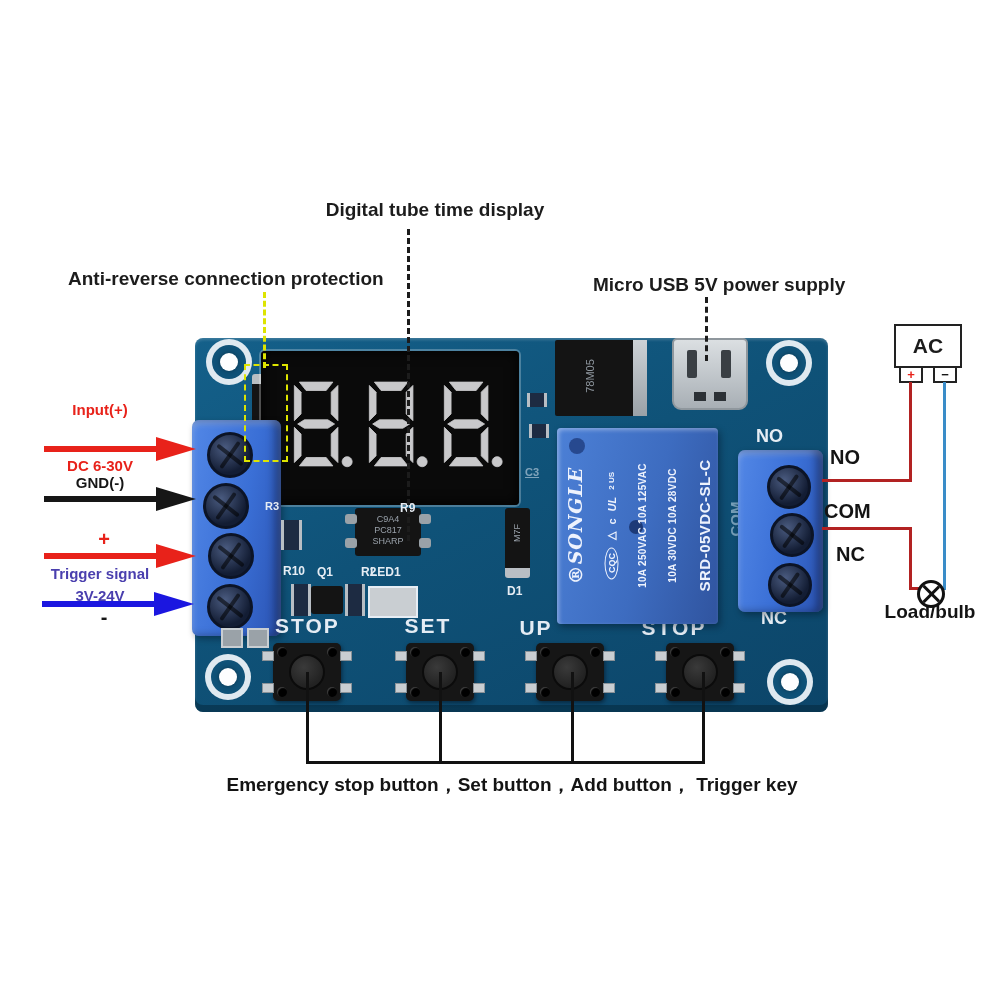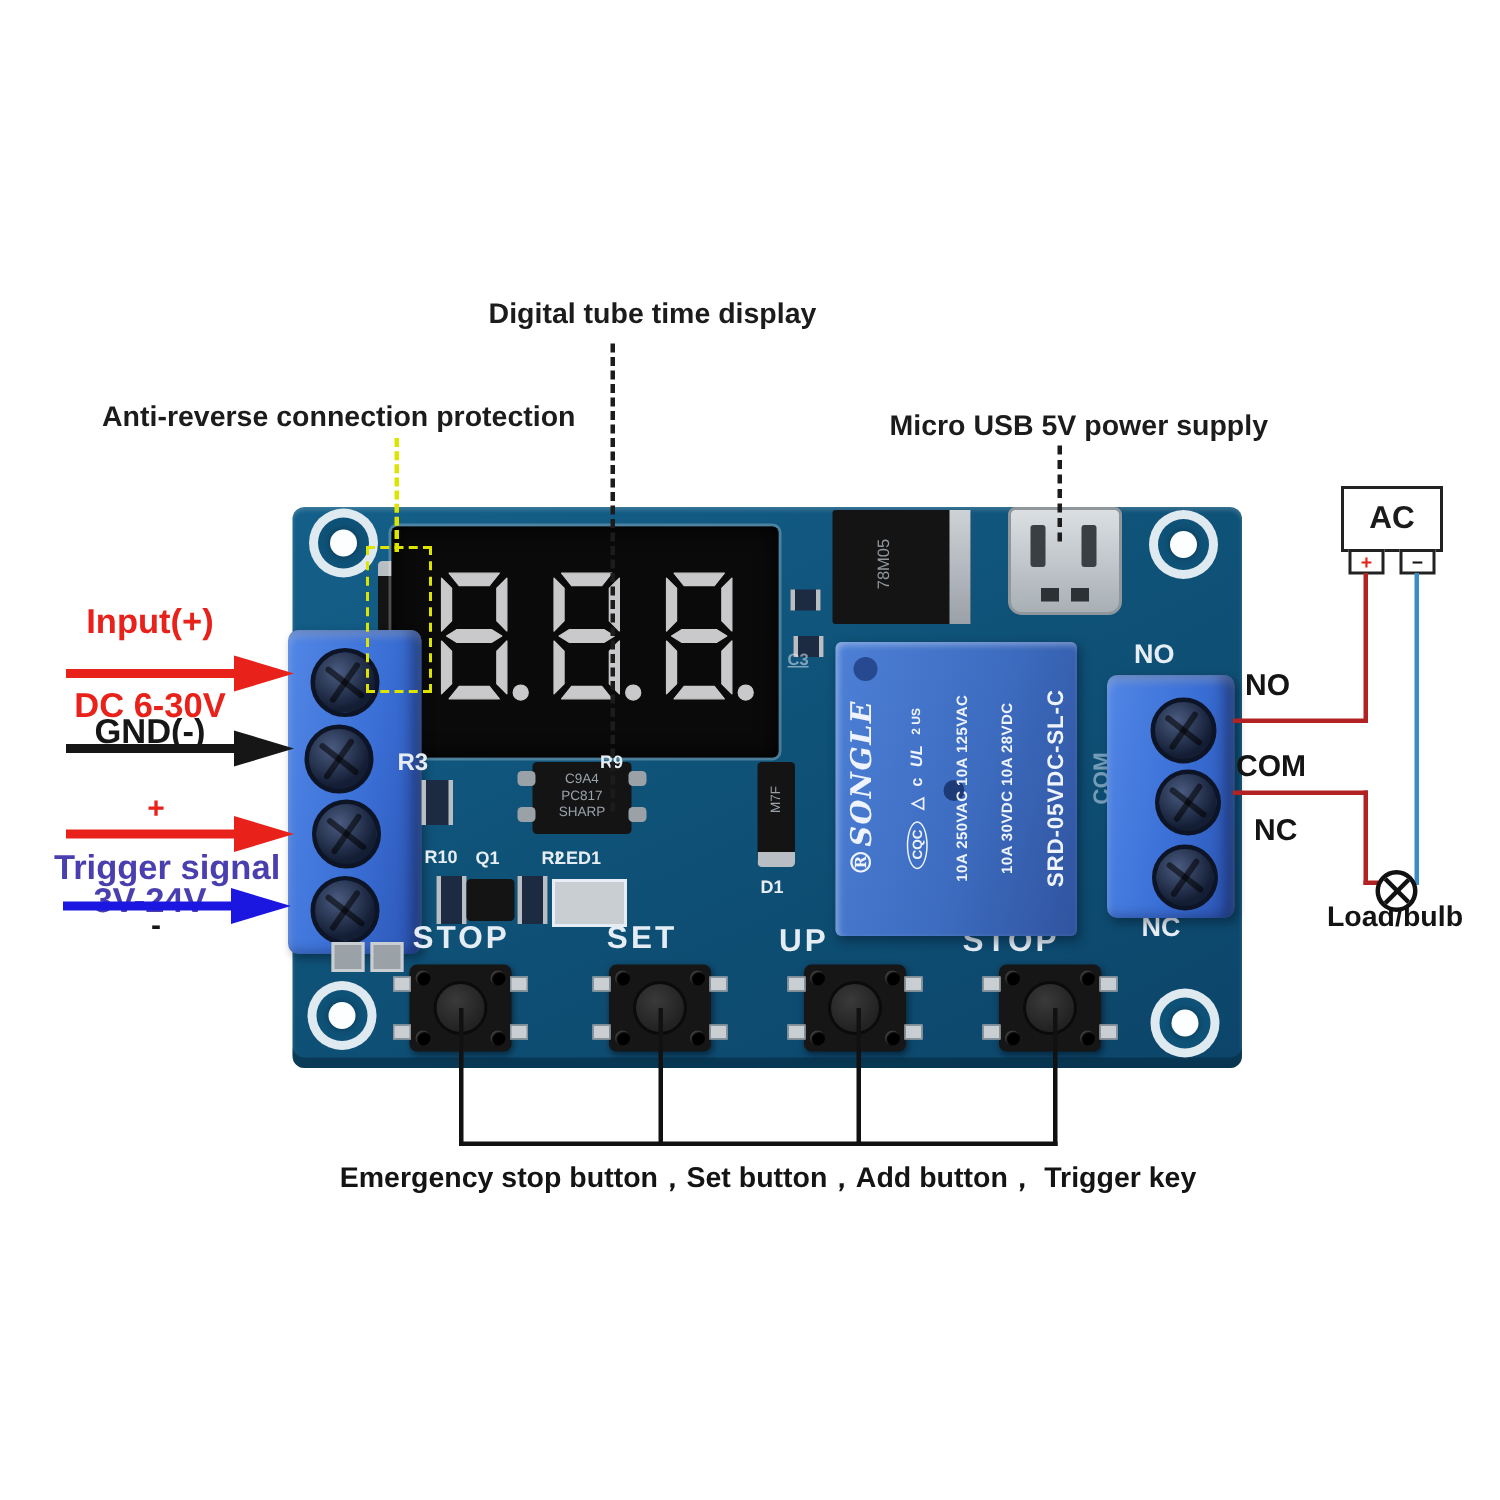--- a/index.html
+++ b/index.html
@@ -5,21 +5,21 @@
   html,body{margin:0;padding:0;background:#fff;}
   .canvas{position:relative;width:1000px;height:1000px;background:#fff;overflow:hidden;
           font-family:"Liberation Sans",sans-serif;color:#1b1b1b;}
   .abs{position:absolute;}
   
   .ann{position:absolute;font-size:19px;font-weight:600;color:#1c1c1c;text-align:center;white-space:nowrap;}
   .cap{position:absolute;font-size:19px;font-weight:600;color:#141414;text-align:center;}
   .dashv{position:absolute;width:0;border-left:3px dashed #1c1c1c;z-index:6;}
   .dashy{position:absolute;width:0;border-left:3px dashed #dde400;z-index:6;}
   
-  .llab{position:absolute;font-weight:bold;font-size:23px;text-align:center;white-space:nowrap;}
+  .llab{position:absolute;font-weight:bold;font-size:15px;text-align:center;white-space:nowrap;}
   .red{color:#e8221a;} .blk{color:#161616;} .pur{color:#4a3fae;} 
   .shaft{position:absolute;height:6px;z-index:4;}
   .head{position:absolute;width:0;height:0;border-top:12px solid transparent;border-bottom:12px solid transparent;z-index:4;}
   .shaft.r{background:#e8221a;} .head.r{border-left:40px solid #e8221a;}
   .shaft.k{background:#161616;} .head.k{border-left:40px solid #161616;}
   .shaft.b{background:#1b16e0;} .head.b{border-left:40px solid #1b16e0;}
   
   .pcb{position:absolute;left:195px;top:338px;width:633px;height:374px;border-radius:8px;
        background:linear-gradient(155deg,#14608a 0%,#0f5278 45%,#0c4569 100%);
        box-shadow:inset 0 -7px 0 rgba(5,40,60,.55), inset 0 2px 3px rgba(255,255,255,.18);}
@@ -199,41 +199,41 @@
       <span class="abs" style="left:-10px;top:30px;width:12px;height:10px;background:#9aa2a8;border-radius:3px;"></span>
       <span class="abs" style="right:-10px;top:6px;width:12px;height:10px;background:#9aa2a8;border-radius:3px;"></span>
       <span class="abs" style="right:-10px;top:30px;width:12px;height:10px;background:#9aa2a8;border-radius:3px;"></span>
       <div style="text-align:center;color:#9aa2ab;font-size:9px;line-height:11px;padding-top:6px;">
         <div>C9A4</div>
         <div>PC817</div>
         <div>SHARP</div>
       </div>
     </div>
 
-    <div class="silk" style="left:70px;top:162px;font-size:16px;">R3</div>
+    <div class="silk" style="left:70px;top:162px;font-size:11px;">R3</div>
     <div class="silk" style="left:205px;top:163px;font-size:12px;">R9</div>
     <div class="smd" style="left:86px;top:182px;width:15px;height:30px;"></div>
 
     <div class="silk" style="left:88px;top:226px;font-size:12px;">R10</div>
     <div class="silk" style="left:122px;top:227px;font-size:12px;">Q1</div>
     <div class="silk" style="left:166px;top:227px;font-size:12px;">R2</div>
     <div class="silk" style="left:175px;top:227px;font-size:12px;">LED1</div>
     <div class="smd" style="left:96px;top:246px;width:14px;height:32px;"></div>
     <div class="chip" style="left:116px;top:248px;width:32px;height:28px;"></div>
     <div class="smd" style="left:150px;top:246px;width:14px;height:32px;"></div>
     <div class="abs" style="left:173px;top:248px;width:46px;height:28px;border:2px solid #e6edf4;background:#c9ced2;"></div>
 
     <div class="chip" style="left:310px;top:170px;width:25px;height:60px;border-bottom:10px solid #b9bec4;">
       <span style="position:absolute;left:3px;top:20px;color:#9aa2ab;font-size:9px;transform:rotate(-90deg);">M7F</span>
     </div>
     <div class="silk" style="left:312px;top:246px;font-size:12px;">D1</div>
 
     <div class="smd" style="left:332px;top:55px;width:14px;height:14px;"></div>
     <div class="smd" style="left:334px;top:86px;width:14px;height:14px;"></div>
-    <div class="silk" style="left:330px;top:96px;font-size:11px;color:rgba(220,230,240,.55);text-decoration:underline;">C3</div>
+    <div class="silk" style="left:330px;top:128px;font-size:11px;color:rgba(220,230,240,.55);text-decoration:underline;">C3</div>
 
     <div class="abs" style="left:26px;top:290px;width:18px;height:16px;background:#9aa2a8;border:2px solid #c9ced2;"></div>
     <div class="abs" style="left:52px;top:290px;width:18px;height:16px;background:#9aa2a8;border:2px solid #c9ced2;"></div>
 
     <div class="btnlab" style="left:80px;top:276px;width:64px;">STOP</div>
     <div class="btnlab" style="left:201px;top:276px;width:64px;">SET</div>
     <div class="btnlab" style="left:316px;top:278px;width:50px;">UP</div>
     <div class="btnlab" style="left:445px;top:278px;width:68px;">STOP</div>
 
     <div class="tact" style="left:78px;top:305px;">

